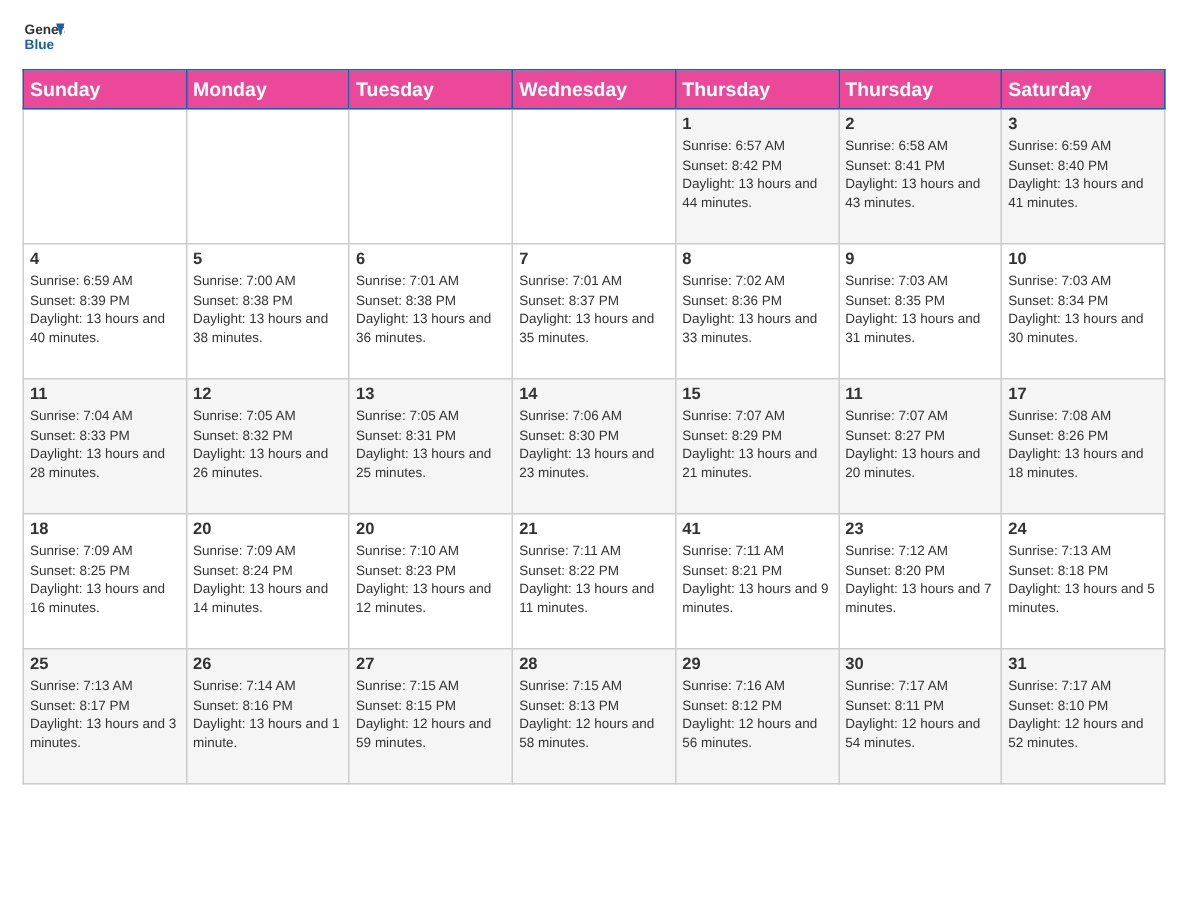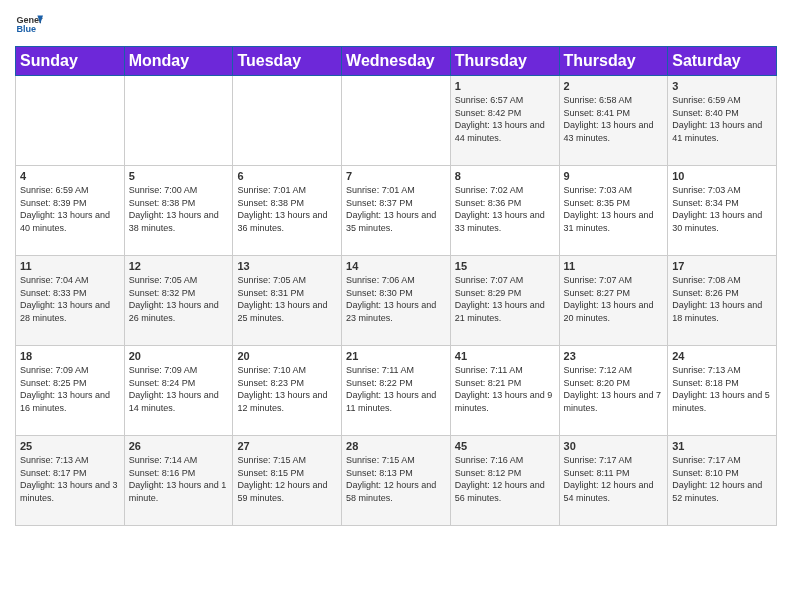--- a/index.html
+++ b/index.html
@@ -37,23 +37,23 @@
     .calendar-subtitle {
       font-size: 14px;
       color: #333;
     }
     table {
       width: 100%;
       border-collapse: collapse;
       table-layout: fixed;
     }
     thead tr th {
-      background-color: #6d28d9;
+      background-color: #ec4899;
       color: #fff;
-      font-size: 16px;
+      font-size: 13px;
       font-weight: bold;
       padding: 5px 4px;
       text-align: left;
       border: 1px solid #1a5fa8;
     }
     tbody tr td {
       border: 1px solid #ccc;
       vertical-align: top;
       padding: 4px 4px;
       font-size: 9.5px;
@@ -229,21 +229,21 @@
         </td>
         <td>
           <div class="day-number">27</div>
           <div class="day-info">Sunrise: 7:15 AM<br>Sunset: 8:15 PM<br>Daylight: 12 hours and 59 minutes.</div>
         </td>
         <td>
           <div class="day-number">28</div>
           <div class="day-info">Sunrise: 7:15 AM<br>Sunset: 8:13 PM<br>Daylight: 12 hours and 58 minutes.</div>
         </td>
         <td>
-          <div class="day-number">45</div>
+          <div class="day-number">29</div>
           <div class="day-info">Sunrise: 7:16 AM<br>Sunset: 8:12 PM<br>Daylight: 12 hours and 56 minutes.</div>
         </td>
         <td>
           <div class="day-number">30</div>
           <div class="day-info">Sunrise: 7:17 AM<br>Sunset: 8:11 PM<br>Daylight: 12 hours and 54 minutes.</div>
         </td>
         <td>
           <div class="day-number">31</div>
           <div class="day-info">Sunrise: 7:17 AM<br>Sunset: 8:10 PM<br>Daylight: 12 hours and 52 minutes.</div>
         </td>

